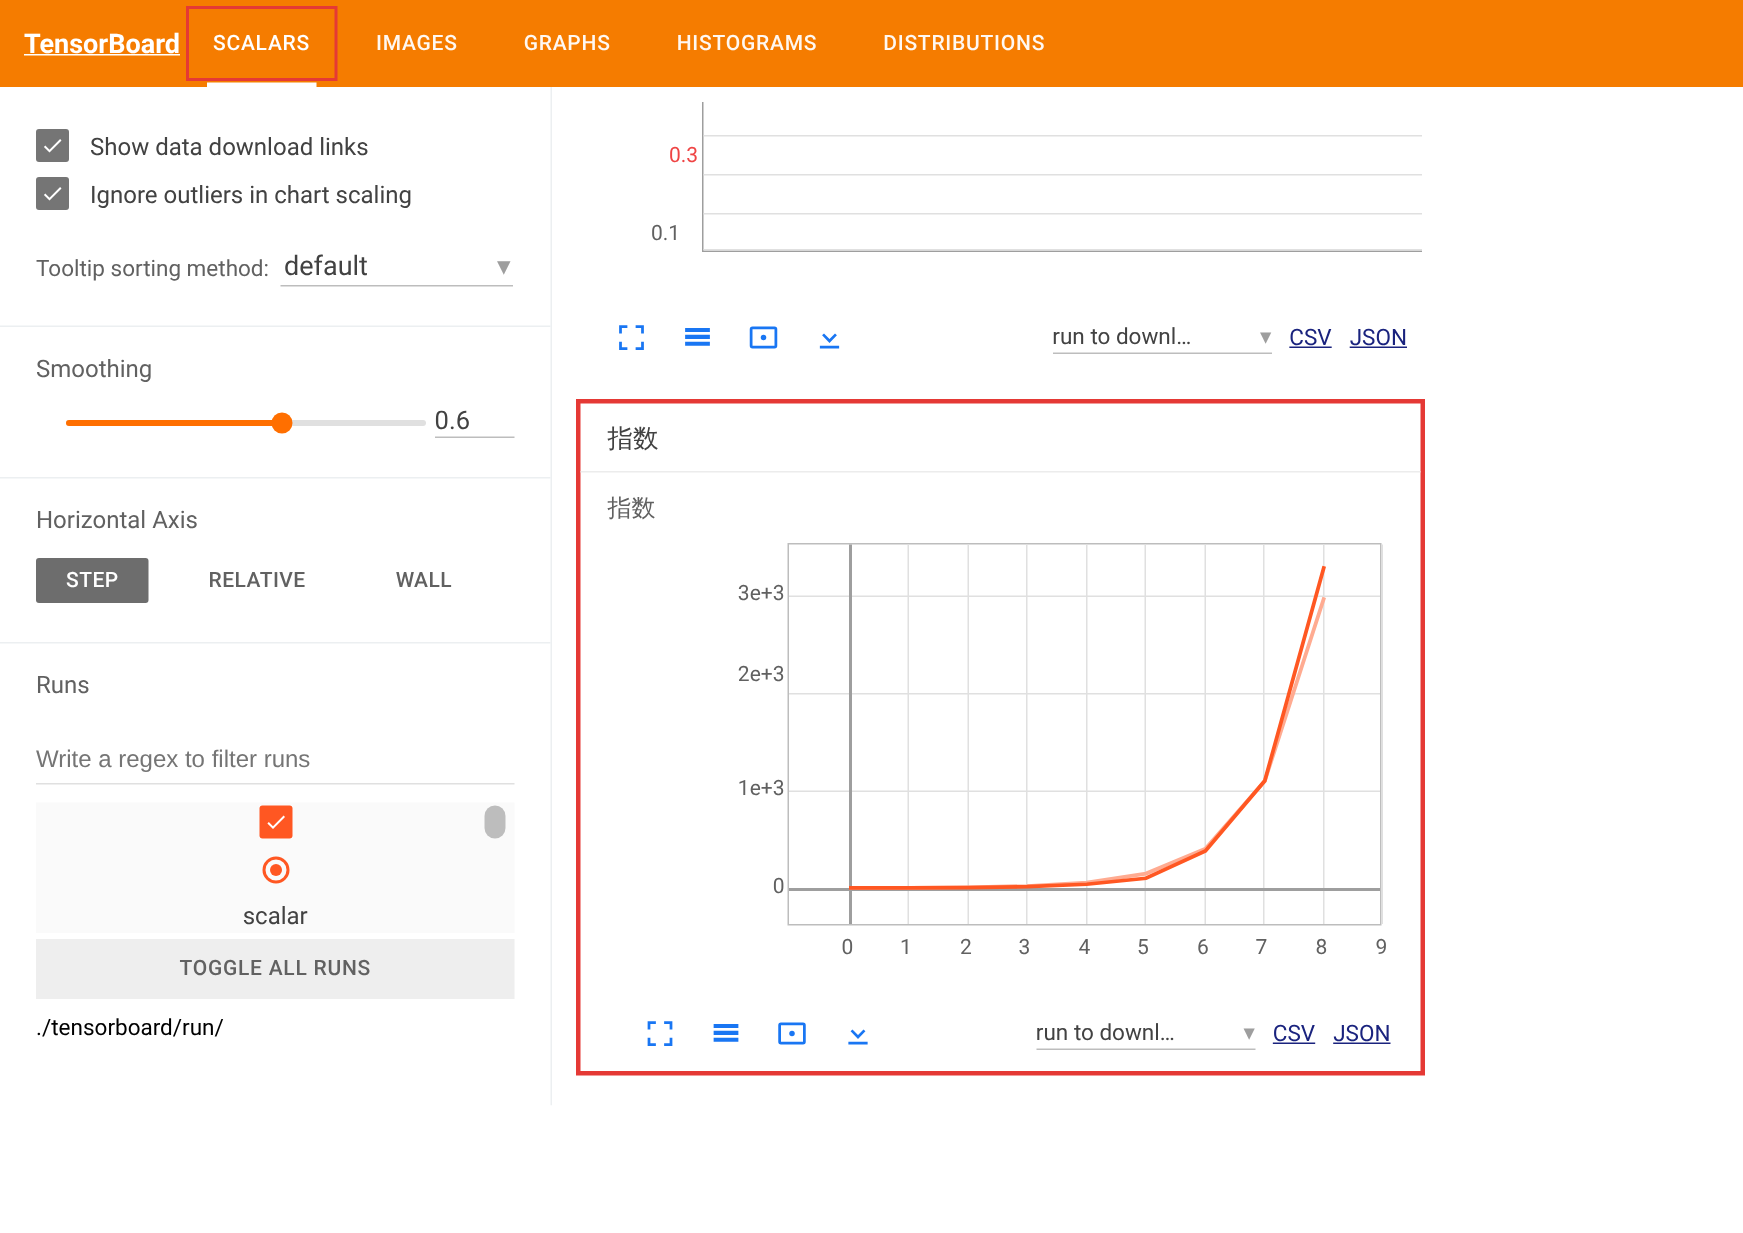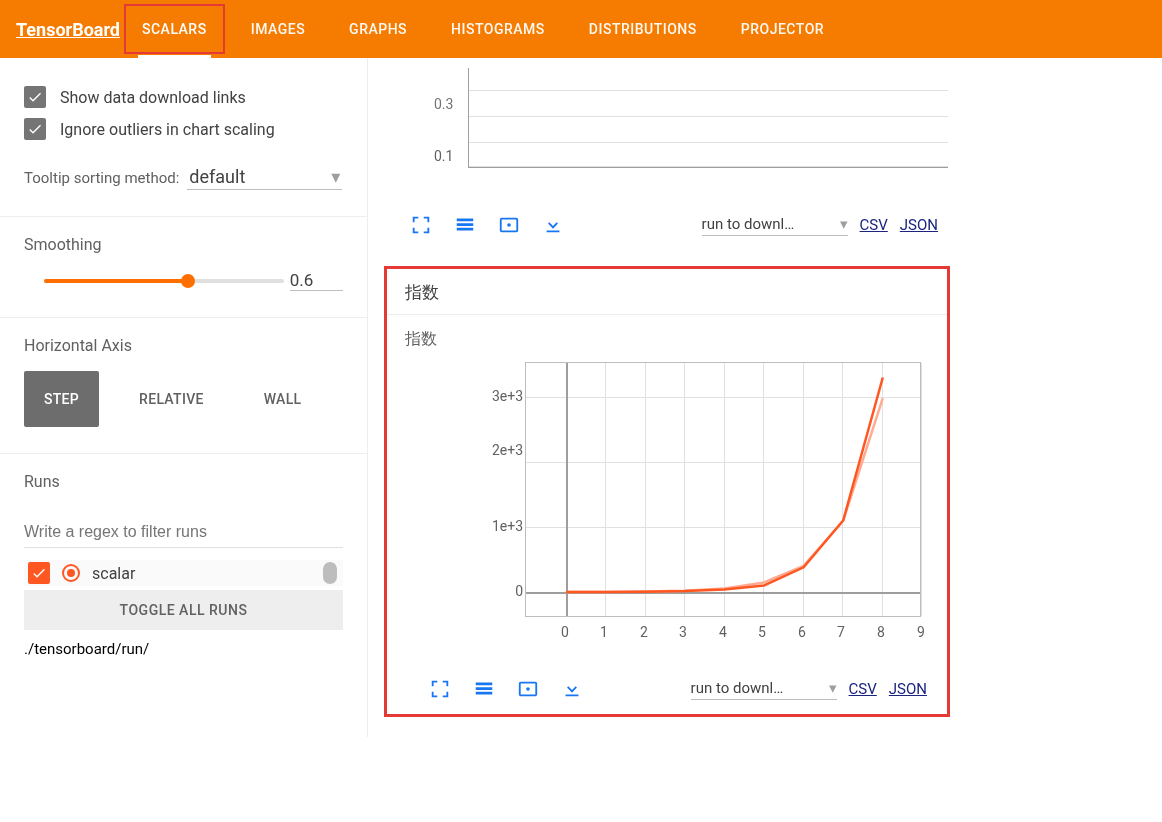--- a/index.html
+++ b/index.html
@@ -21,24 +21,24 @@
   .caret { color: #9e9e9e; }
   .section-div { border-top: 1px solid #eceff1; margin: 26px -24px 0 -24px; }
   .section { padding-top: 18px; }
   .section-title { font-size: 16px; color: #616161; margin-bottom: 16px; }
   .slider-row { display: flex; align-items: center; gap: 6px; padding-left: 20px; }
   .slider { position: relative; height: 4px; width: 270px; background: #e0e0e0; border-radius: 2px; }
   .slider-fill { position: absolute; left: 0; top: 0; height: 100%; width: 60%; background: #ff6f00; border-radius: 2px; }
   .slider-thumb { position: absolute; top: 50%; left: 60%; width: 14px; height: 14px; border-radius: 50%; background: #ff6f00; transform: translate(-50%, -50%); }
   .slider-val { font-size: 17px; color: #424242; border-bottom: 1px solid #bdbdbd; width: 60px; text-align: left; }
   .axis-btns { display: flex; gap: 20px; margin-top: 12px; }
-  .axis-btn { padding: 20px 20px; border-radius: 2px; font-size: 14px; font-weight: 500; color: #616161; cursor: pointer; letter-spacing: 0.3px; }
+  .axis-btn { padding: 7px 20px; border-radius: 2px; font-size: 14px; font-weight: 500; color: #616161; cursor: pointer; letter-spacing: 0.3px; }
   .axis-btn.active { background: #6d6d6d; color: #fff; }
   .runs-input { width: 100%; border: none; border-bottom: 1px solid #e0e0e0; padding: 6px 0; font-size: 16px; color: #9e9e9e; outline: none; margin-top: 10px; }
-  .run-row { display: flex; align-items: center; gap: 12px; margin-top: 12px; font-size: 16px; color: #424242; background: #fafafa; padding: 2px 4px; position: relative; }
+  .run-row { display: flex; align-items: center; gap: 12px; margin-top: 12px; font-size: 16px; color: #424242; background: #fafafa; padding: 2px 4px; position: relative; flex-direction: column; }
   .chk-orange { width: 22px; height: 22px; border-radius: 2px; background: #ff5722; display: inline-flex; align-items: center; justify-content: center; color: #fff; }
   .radio-orange { width: 18px; height: 18px; border-radius: 50%; border: 2px solid #ff5722; display: inline-flex; align-items: center; justify-content: center; }
   .radio-orange::after { content: ""; width: 8px; height: 8px; border-radius: 50%; background: #ff5722; }
   .scroll-pill { position: absolute; right: 6px; top: 2px; width: 14px; height: 22px; border-radius: 7px; background: #bdbdbd; }
   .toggle-btn { display: block; width: 100%; text-align: center; font-size: 14px; font-weight: 500; color: #616161; letter-spacing: 0.5px; padding: 12px 0; background: #eeeeee; margin-top: 4px; }
   .runpath { font-size: 15px; color: #000000; margin-top: 10px; }
   .content { flex: 1; padding: 0 10px 20px 10px; position: relative; }
   .mini-chart { margin-left: 40px; width: 530px; }
   .mini-grid { border-left: 1px solid #9e9e9e; border-bottom: 1px solid #9e9e9e; height: 100px; width: 480px; position: relative; margin-left: 50px; margin-top: 10px; }
   .mini-grid .hline { position: absolute; left: 0; right: 0; border-top: 1px solid #e0e0e0; }
@@ -66,21 +66,20 @@
 <body>
 
 <div class="header">
   <div class="logo">TensorBoard</div>
   <div class="tabs">
     <div class="tab active highlight-red">SCALARS</div>
     <div class="tab">IMAGES</div>
     <div class="tab">GRAPHS</div>
     <div class="tab">HISTOGRAMS</div>
     <div class="tab">DISTRIBUTIONS</div>
-    <div class="tab">PROJECTOR</div>
   </div>
 </div>
 
 <div class="main">
   <div class="sidebar">
     <div class="side-row">
       <span class="chk">
         <svg viewBox="0 0 24 24">
             <path fill="currentColor" d="M9 16.2 4.8 12l-1.4 1.4L9 19 21 7l-1.4-1.4z"></path>
           </svg>
@@ -147,21 +146,21 @@
 
   <div class="content">
 
     <div class="mini-chart" style="position:relative; height:120px;">
       <div class="mini-grid">
         <div class="hline" style="top:22px"></div>
         <div class="hline" style="top:48px"></div>
         <div class="hline" style="top:74px"></div>
         <div class="hline" style="bottom:0"></div>
       </div>
-      <div style="position:absolute; left:16px; top:28px; font-size:14px; color:#737373;">0.3</div>
+      <div style="position:absolute; left:28px; top:28px; font-size:14px; color:#ef4444;">0.3</div>
       <div style="position:absolute; left:16px; top:80px; font-size:14px; color:#616161;">0.1</div>
     </div>
 
     <div class="toolbar" style="width:530px;">
       <span class="tool-icon">
           <svg viewBox="0 0 24 24">
             <path fill="currentColor" d="M3 3h6v2H5v4H3V3m12 0h6v6h-2V5h-4V3M3 15h2v4h4v2H3v-6m16 0h2v6h-6v-2h4v-4Z"></path>
           </svg>
         </span>
       <span class="tool-icon">

